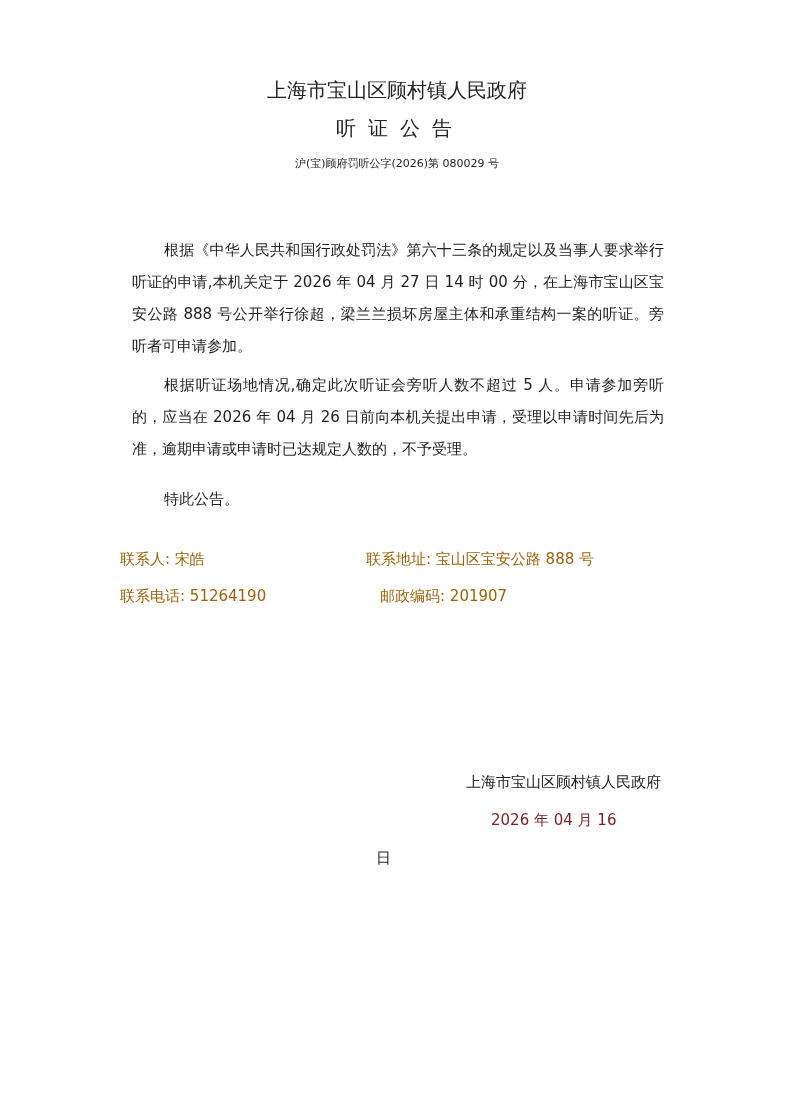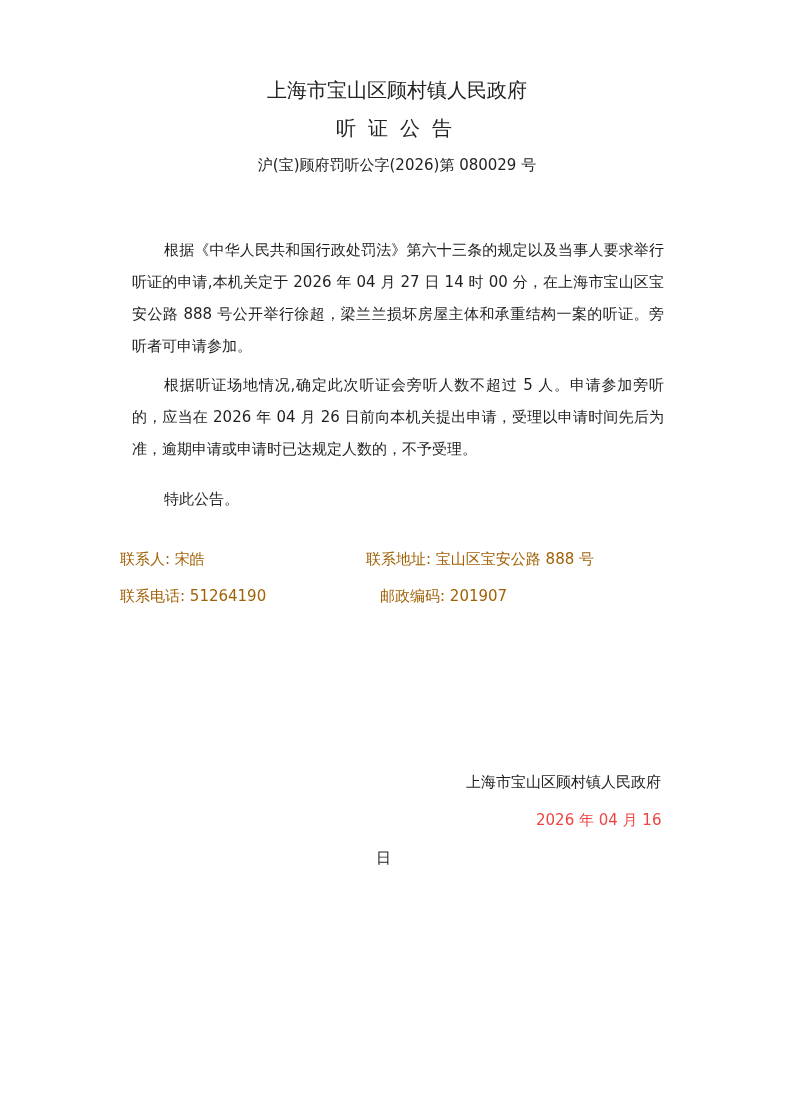--- a/index.html
+++ b/index.html
@@ -41,21 +41,21 @@
       padding-left: 6px;
       box-sizing: border-box;
       font-family: "DejaVu Serif", "Liberation Serif", serif;
       color: #222;
     }
     .doc-number {
       top: 156px;
       left: 0;
       width: 794px;
       text-align: center;
-      font-size: 15px;
+      font-size: 11px;
       color: #222;
     }
     .body-block {
       position: absolute;
       left: 120px;
       width: 556px;
       font-size: 15px;
       line-height: 32px;
       color: #1f1f1f;
       text-align: justify;
@@ -78,23 +78,23 @@
     .c-postal { top: 587px; left: 380px; }
     .sig-org {
       top: 773px;
       left: 466px;
       font-size: 15px;
       font-family: "DejaVu Serif", "Liberation Serif", serif;
       color: #222;
     }
     .sig-date {
       top: 811px;
-      left: 536px;
+      left: 491px;
       font-size: 15px;
-      color: #ef4444;
+      color: #7f1d1d;
     }
     .sig-day {
       top: 849px;
       left: 376px;
       font-size: 15px;
       color: #222;
     }
   </style>
 </head>
 <body>

